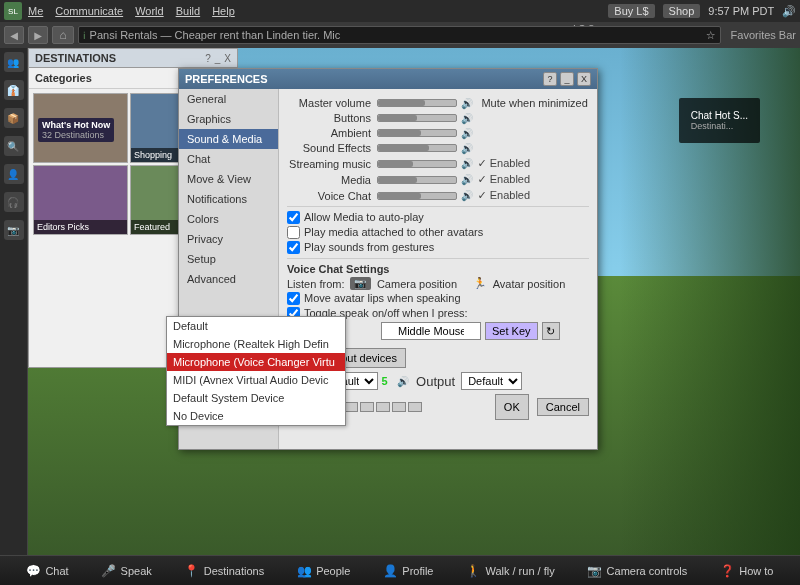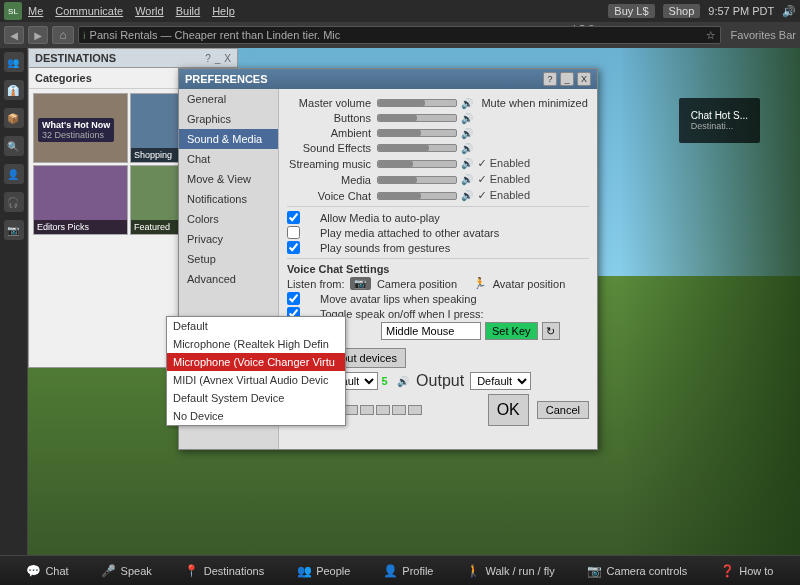--- a/index.html
+++ b/index.html
@@ -58,34 +58,34 @@
     .prefs-content { flex: 1; padding: 8px; overflow-y: auto; }
 
     
     .volume-row { display: flex; align-items: center; margin-bottom: 3px; }
     .volume-label { width: 90px; font-size: 11px; color: #333; text-align: right; padding-right: 6px; }
     .volume-slider { width: 80px; height: 8px; background: #bbb; border: 1px solid #888; border-radius: 2px; position: relative; }
     .volume-slider-fill { height: 100%; background: #888; border-radius: 2px; }
     .vol-icon { margin-left: 4px; font-size: 10px; color: #555; cursor: pointer; }
     .mute-label { margin-left: 8px; font-size: 11px; color: #333; }
     .section-divider { border-top: 1px solid #ccc; margin: 4px 0; }
-    .checkbox-row { display: flex; align-items: center; gap: 20px; margin-bottom: 2px; font-size: 11px; color: #333; }
+    .checkbox-row { display: flex; gap: 4px; margin-bottom: 2px; font-size: 11px; color: #333; }
     .enabled-label { margin-left: 4px; font-size: 11px; color: #333; }
     .check-icon { color: #444; }
     .section-title { font-size: 11px; font-weight: bold; color: #333; margin: 4px 0 2px 0; }
     .listen-row { display: flex; align-items: center; gap: 6px; margin-bottom: 2px; font-size: 11px; color: #333; }
     .camera-btn { background: #666; color: white; padding: 1px 4px; border-radius: 2px; font-size: 10px; }
     .key-row { display: flex; align-items: center; gap: 4px; margin-bottom: 4px; }
-    .key-input { width: 100px; height: 18px; background: white; border: 1px solid #888; padding: 1px 4px; font-size: 11px; }
-    .set-key-btn { height: 18px; padding: 0 6px; background: #22c55e; border: 1px solid #888; font-size: 11px; cursor: pointer; }
+    .key-input { width: 100px; height: 18px; background: white; border: 1px solid #888; padding: 1px 16px; font-size: 11px; }
+    .set-key-btn { height: 18px; padding: 0 6px; background: #c4b5fd; border: 1px solid #888; font-size: 11px; cursor: pointer; }
     .refresh-btn { width: 18px; height: 18px; background: #d0d0d0; border: 1px solid #888; font-size: 11px; cursor: pointer; display: flex; align-items: center; justify-content: center; }
     .io-btn { height: 20px; padding: 0 8px; background: #d0d0d0; border: 1px solid #888; font-size: 11px; cursor: pointer; margin: 4px 0; }
     .input-row { display: flex; align-items: center; gap: 6px; margin-bottom: 4px; font-size: 11px; color: #333; }
     .input-select { height: 18px; background: white; border: 1px solid #888; font-size: 11px; padding: 0 2px; }
-    .output-label { font-size: 16px; color: #333; }
+    .output-label { font-size: 13px; color: #333; }
     .output-select { height: 18px; background: white; border: 1px solid #888; font-size: 11px; padding: 0 2px; }
     .myvol-row { display: flex; align-items: center; gap: 4px; margin-bottom: 4px; font-size: 11px; color: #333; }
     .vol-boxes { display: flex; gap: 2px; }
     .vol-box { width: 14px; height: 10px; border: 1px solid #888; background: #ccc; }
 
     
     .dropdown-overlay { position: absolute; left: 138px; top: 268px; width: 180px; background: white; border: 1px solid #888; z-index: 30; box-shadow: 1px 1px 4px rgba(0,0,0,0.3); }
     .dropdown-item { padding: 3px 6px; font-size: 11px; color: #333; cursor: pointer; }
     .dropdown-item.selected { background: #cc2222; color: white; }
 
@@ -324,21 +324,21 @@
 
           <div class="myvol-row">
             <span>My volume</span>
             <div class="vol-boxes">
               <div class="vol-box"></div>
               <div class="vol-box"></div>
               <div class="vol-box"></div>
               <div class="vol-box"></div>
               <div class="vol-box"></div>
             </div>
-            <button style="margin-left:auto;height:32px;padding:0 8px;background:#d0d0d0;border:1px solid #888;font-size:16px;cursor:pointer;">OK</button>
+            <button style="margin-left:auto;height:26px;padding:0 8px;background:#d0d0d0;border:1px solid #888;font-size:11px;cursor:pointer;">OK</button>
             <button style="height:18px;padding:0 8px;background:#d0d0d0;border:1px solid #888;font-size:11px;cursor:pointer;margin-left:4px;">Cancel</button>
           </div>
         </div>
       </div>
     </div>
 
     <div class="dropdown-overlay">
       <div class="dropdown-item">Default</div>
       <div class="dropdown-item">Microphone (Realtek High Defin</div>
       <div class="dropdown-item selected">Microphone (Voice Changer Virtu</div>

